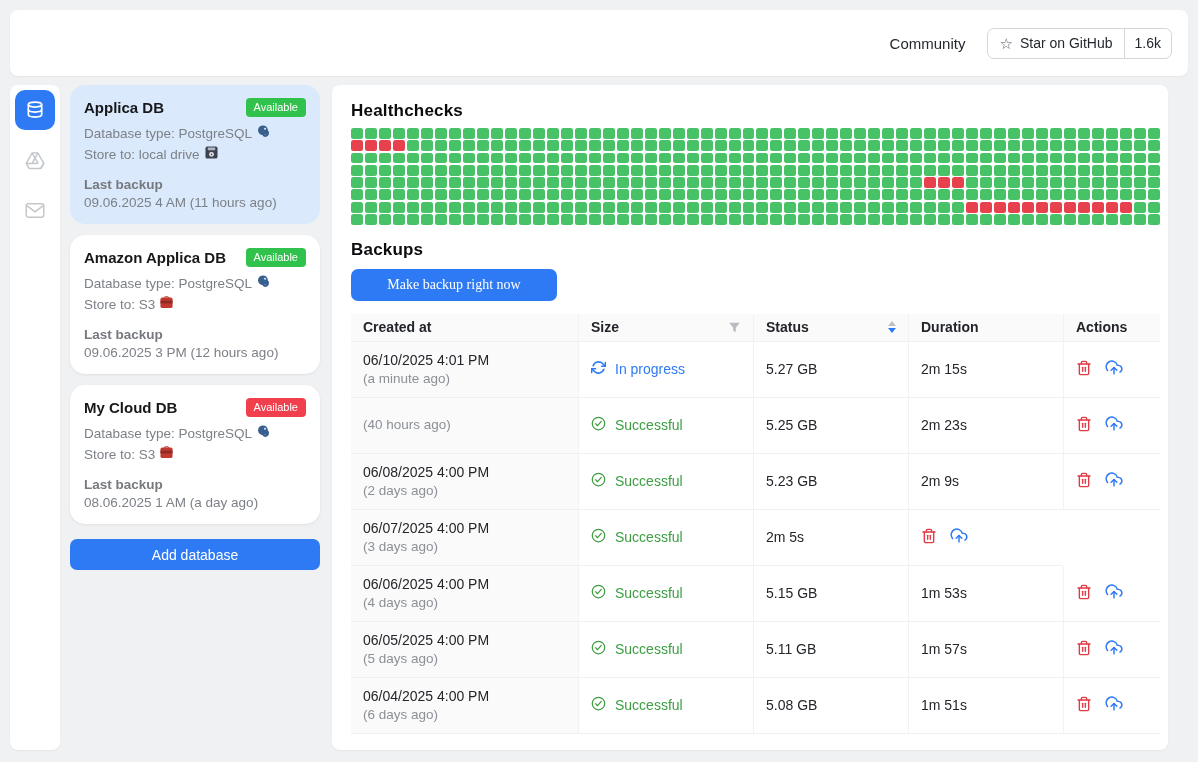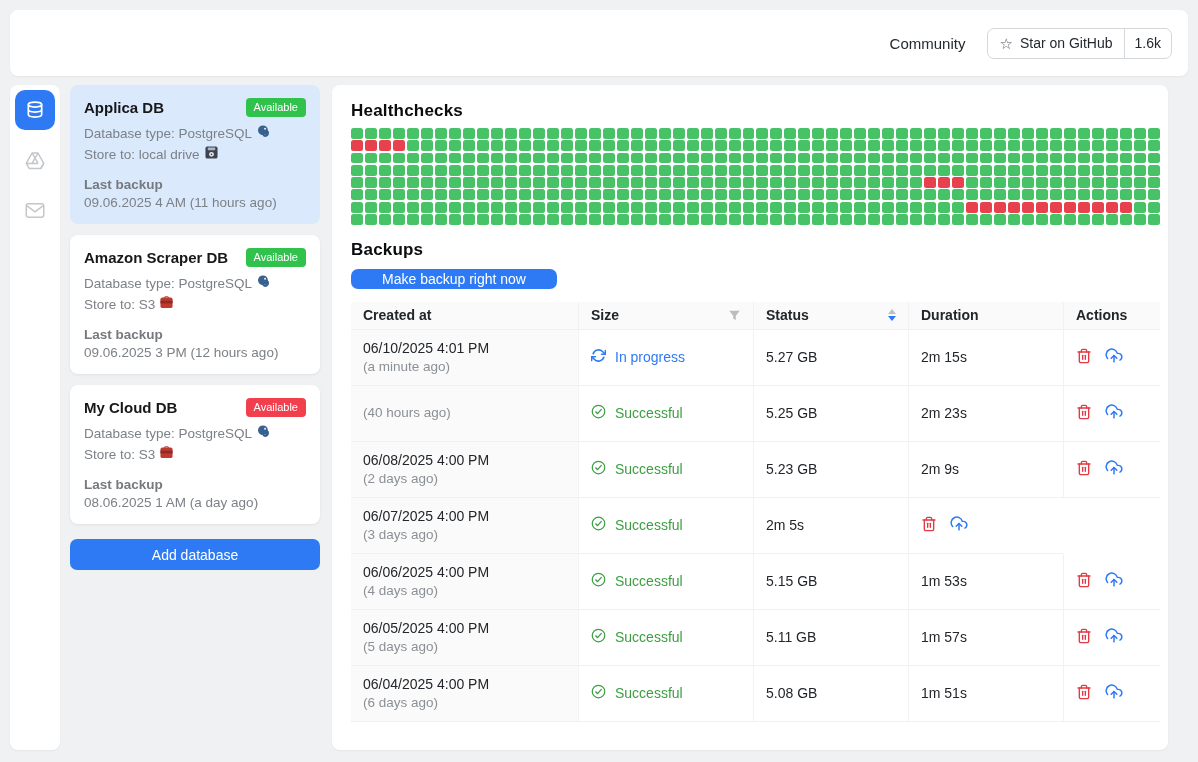--- a/index.html
+++ b/index.html
@@ -29,43 +29,43 @@
   
   .rail { position:absolute; left:10px; top:85px; width:50px; height:665px;
     display:flex; flex-direction:column; align-items:center; padding-top:5px; }
   .rail-item { width:40px; height:40px; border-radius:10px; display:flex; align-items:center;
     justify-content:center; margin-bottom:10px; cursor:pointer; }
   .rail-item.active { background:#2e7af4; }
   .rail-item svg { display:block; }
 
   
   .dbcol { position:absolute; left:70px; top:85px; width:250px; }
-  .dbcard { border-radius:8px; background:#fff; box-shadow:0 1px 3px rgba(0,0,0,.07);
+  .dbcard { border-radius:15px; background:#fff; box-shadow:0 1px 3px rgba(0,0,0,.07);
     padding:13px 14px 14px; margin-bottom:11px; cursor:pointer; }
   .dbcard.selected { background:#dbe9fc; box-shadow:none; }
   .dbcard-head { display:flex; align-items:flex-start; justify-content:space-between; margin-bottom:7px; }
   .db-name { font-size:15px; font-weight:800; color:#17181a; padding-top:1px; }
   .badge { font-size:11px; color:#fff; border-radius:4px; padding:3px 8px; line-height:1.2; }
   .db-line { font-size:13.5px; color:#7c8187; line-height:1.55; display:flex; align-items:center; gap:5px; }
   .db-lastbackup-label { font-size:13.5px; font-weight:800; color:#76797e; margin-top:11px; }
   .db-lastbackup-val { font-size:13.5px; color:#7c8187; margin-top:3px; }
   .mini-icon { display:inline-block; vertical-align:middle; }
   .add-db-btn { width:100%; height:31px; margin-top:4px; background:#2e7af4; border:none; border-radius:7px;
     color:#fff; font-size:14px; font-family:inherit; cursor:pointer; }
 
   
   .main { position:absolute; left:332px; top:85px; width:836px; height:665px;
     padding:16px 8px 0 19px; }
   .section-title { font-size:17px; font-weight:800; color:#0b0c0e; letter-spacing:.2px; }
   .hc-grid { margin-top:7px; display:grid; grid-template-columns:repeat(58,1fr);
     gap:1.5px 2px; width:809px; }
   .hc { height:10.8px; border-radius:2.5px; }
   .backups-head { margin-top:15px; }
-  .make-backup { margin-top:9px; width:206px; height:20px; background:#2e7af4; color:#fff;
-    border:none; border-radius:7px; font-size:14px; font-family:Liberation Sans, sans-serif; cursor:pointer; display:block; }
+  .make-backup { margin-top:9px; width:206px; height:32px; background:#2e7af4; color:#fff;
+    border:none; border-radius:7px; font-size:14px; font-family:Liberation Serif, serif; cursor:pointer; display:block; }
 
   
   .table { margin-top:13px; width:809px; font-size:14px; }
   .tr { display:grid; grid-template-columns:227px 175px 155px 155px 1fr; }
   .th { background:#fafafa; font-weight:700; color:#222529; padding:6px 12px; height:28px;
     display:flex; align-items:center; border-bottom:1px solid #f0f0f0; position:relative; }
   .th + .th, .td + .td { border-left:1px solid #f2f2f2; }
   .td { padding:9px 12px; height:56px; display:flex; flex-direction:column; justify-content:center;
     border-bottom:1px solid #f0f0f0; background:#fff; }
   .td.created { background:#fafafa; }
@@ -155,21 +155,21 @@
             <circle cx="7" cy="9" r="0.9" fill="#3d4450"></circle>
           </svg>
       </span>
     </div>
     <div class="db-lastbackup-label">Last backup</div>
     <div class="db-lastbackup-val">09.06.2025 4 AM (11 hours ago)</div>
   </div>
 
   <div class="dbcard">
     <div class="dbcard-head">
-      <span class="db-name">Amazon Scraper DB</span>
+      <span class="db-name">Amazon Applica DB</span>
       <span class="badge" style="background: rgb(48, 194, 76);">Available</span>
     </div>
     <div class="db-line">
       <span>Database type: PostgreSQL</span>
       <span class="mini-icon">
         <svg width="14" height="14" viewBox="0 0 20 20">
             <circle cx="8.5" cy="9" r="7" fill="#39618f"></circle>
             <path d="M13.5 8.5 q4.5 1 3.5 5.5 q-1 4.5 -5.5 4.5 q-3.5 0 -3.5 -3 q3 1 4.2 -1 q1.2 -2 .3 -4.5 z" fill="#39618f"></path>
             <circle cx="11.5" cy="6.8" r="1.3" fill="#fff"></circle>
           </svg>

